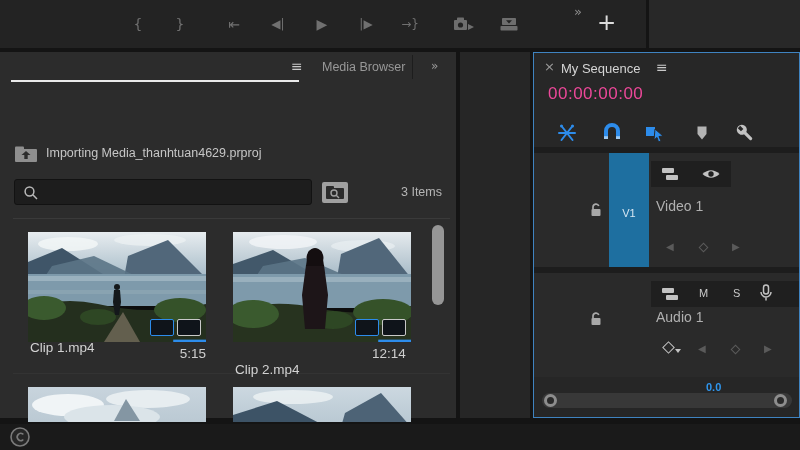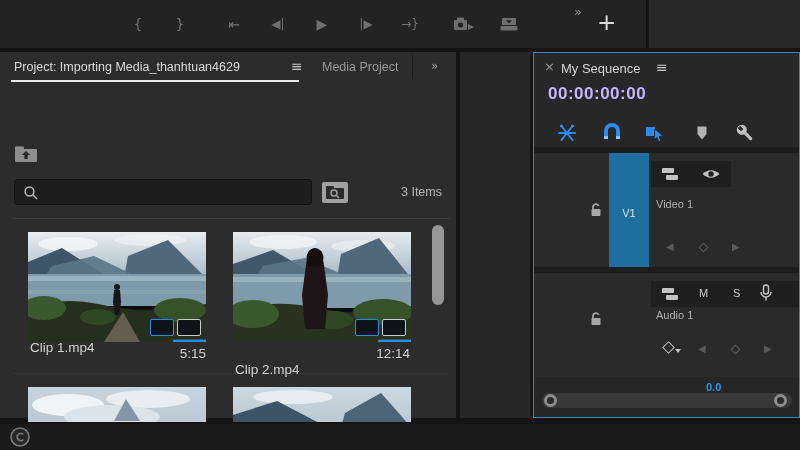--- a/index.html
+++ b/index.html
@@ -47,27 +47,27 @@
 
   
   #tools-panel { left:460px; top:52px; width:70px; height:366px; background:#262626; }
 
   
   #timeline-panel { left:533px; top:52px; width:267px; height:366px; background:#272727; border:1px solid #3f83c0; }
   .tl { position:absolute; }
   .tl-close { left:10px; top:6px; font-size:13px; color:#9a9a9a; }
   .tl-tab { left:27px; top:8px; font-size:13px; color:#d4d4d4; }
   .tl-menu { left:122px; top:6px; font-size:14px; color:#c9c9c9; }
-  .tl-timecode { left:14px; top:31px; font-size:17px; font-weight:bold; color:#c4b5fd; letter-spacing:0.5px; }
+  .tl-timecode { left:14px; top:31px; font-size:17px; font-weight:normal; color:#ec4899; letter-spacing:0.5px; }
   .tl-sep { left:0; width:265px; height:6px; background:#1d1d1d; }
   .track { left:0; width:265px; background:#2a2a2a; }
   .target-bar { position:absolute; left:75px; top:0; width:40px; height:100%; background:#1e6fa0; text-align:center; }
   .target-label { font-size:11px; color:#d7e7f3; }
   .trk-strip { position:absolute; background:#1f1f1f; height:26px; }
-  .trk-name { position:absolute; font-size:11px; color:#b0b0b0; }
+  .trk-name { position:absolute; font-size:14px; color:#b0b0b0; }
   .kf-tri { position:absolute; font-size:10px; color:#5a5a5a; }
   .kf-dia { position:absolute; width:7px; height:7px; border:1.5px solid #5a5a5a; transform:rotate(45deg); }
   .kf-dia-lg { position:absolute; width:9px; height:9px; border:1.5px solid #c4c4c4; transform:rotate(45deg); }
   .ms-btn { position:absolute; font-size:11px; color:#c9c9c9; }
   .tl-bottom { left:0; top:324px; width:265px; height:40px; background:#262626; }
   .gain { position:absolute; left:172px; top:4px; font-size:11px; font-weight:bold; color:#2f96ee; }
   .hscroll { position:absolute; left:8px; top:16px; width:250px; height:15px; background:#383838; border-radius:8px; }
   .hs-handle { position:absolute; top:1px; width:13px; height:13px; border:3px solid #8d8d8d; border-radius:50%; background:#2a2a2a; }
 
   
@@ -96,32 +96,32 @@
       <rect x="4" y="4" width="14" height="7" rx="0.8" fill="#6e6e6e"></rect>
       <polygon points="8,6.2 14,6.2 11,9.6" fill="#232323"></polygon>
       <rect x="2.5" y="12" width="17" height="4.5" rx="0.8" fill="#6e6e6e"></rect>
     </svg>
     <span class="abs g" style="left:574px;top:4px;font-size:13px;color:#8d8d8d;letter-spacing:-1px;">»</span>
     <span class="abs g" style="left:597px;top:9px;font-size:23px;color:#dcdcdc;">+</span>
   </div>
   <div class="abs" id="topbar-right"></div>
 
   <div class="abs" id="project-panel">
-    <span class="abs ptab-active">Project: Importing Media_thanhtuan4629</span>
     <div class="abs ptab-underline"></div>
     <span class="abs ptab-menu g">≡</span>
-    <span class="abs ptab-inactive">Media Project</span>
+    <span class="abs ptab-inactive">Media Browser</span>
     <div class="abs ptab-sep"></div>
     <span class="abs ptab-ovf g">»</span>
 
     <svg class="abs proj-row-icon" width="25" height="18" viewBox="0 0 25 18">
       <rect x="1" y="4" width="22" height="13" rx="1" fill="#8f8f8f"></rect>
       <rect x="1" y="1.5" width="9" height="4" rx="1" fill="#8f8f8f"></rect>
       <polygon points="12,6 16.5,10 13.7,10 13.7,14 10.3,14 10.3,10 7.5,10" fill="#2c2c2c"></polygon>
     </svg>
+    <span class="abs proj-row-label">Importing Media_thanhtuan4629.prproj</span>
 
     <div class="abs search-box">
       <svg width="16" height="16" viewBox="0 0 16 16">
         <circle cx="6.5" cy="6.5" r="4.4" fill="none" stroke="#b9b9b9" stroke-width="1.5"></circle>
         <line x1="9.8" y1="9.8" x2="14" y2="14" stroke="#b9b9b9" stroke-width="1.5"></line>
       </svg>
       <input type="text" value="" style="">
     </div>
     <div class="abs search-bin">
       <svg width="26" height="21" viewBox="0 0 26 21">
@@ -215,21 +215,21 @@
               </svg>
           </span>
           <span class="badge badge-audio">
             <svg width="21" height="14" viewBox="0 0 21 14">
                 <polyline points="2,7 4,7 5.5,3 7.5,11 9.5,4 11,10 12.5,5.5 14,8.5 15.5,7 19,7" fill="none" stroke="#e6e6e6" stroke-width="1.2"></polyline>
               </svg>
           </span>
         </div>
       </div>
       <span class="abs clipname" style="left:222px;top:127px;margin-top:16px;">Clip 2.mp4</span>
-      <span class="abs clipdur" style="left:355px;top:127px;width:42px;text-align:right;">12:14</span>
+      <span class="abs clipdur" style="left:355px;top:127px;width:42px;text-align:center;">12:14</span>
 
       <div class="abs thumb" style="left:15px;top:168px;">
         <svg viewBox="0 0 178 110" preserveAspectRatio="none">
           <defs>
               <linearGradient id="sky3" x1="0" y1="0" x2="0" y2="1">
             <stop offset="0" stop-color="#c8d4dd"></stop>
                 <stop offset="1" stop-color="#9fb3bf"></stop>
               </linearGradient>
             </defs>
           <rect width="178" height="110" fill="url(#sky3)"></rect>

